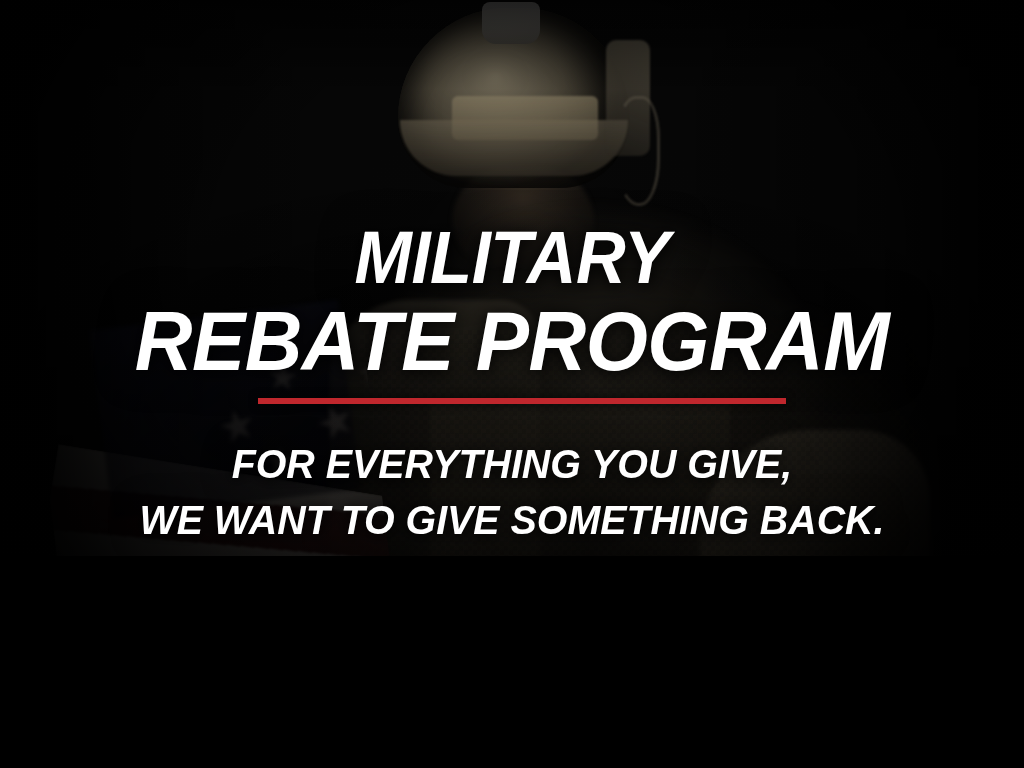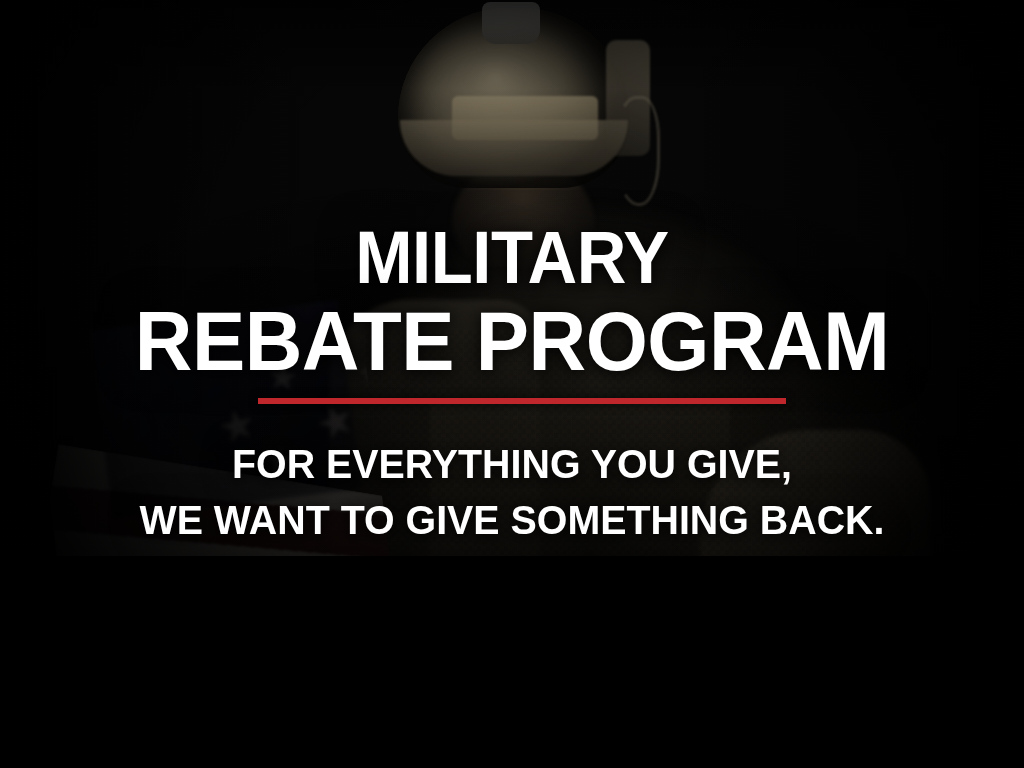--- a/index.html
+++ b/index.html
@@ -9,20 +9,21 @@
     width:1024px; height:768px;
     background:#000; overflow:hidden;
     font-family:"Liberation Sans", sans-serif;
   }
 
   .banner {
     position:relative;
     width:1024px; height:556px;
     background:#070707;
     overflow:hidden;
+    font-style:italic;
   }
 
   
   .photo { position:absolute; inset:0; overflow:hidden; }
 
   
   .torso {
     position:absolute;
     left:300px; top:180px;
     width:640px; height:600px;

